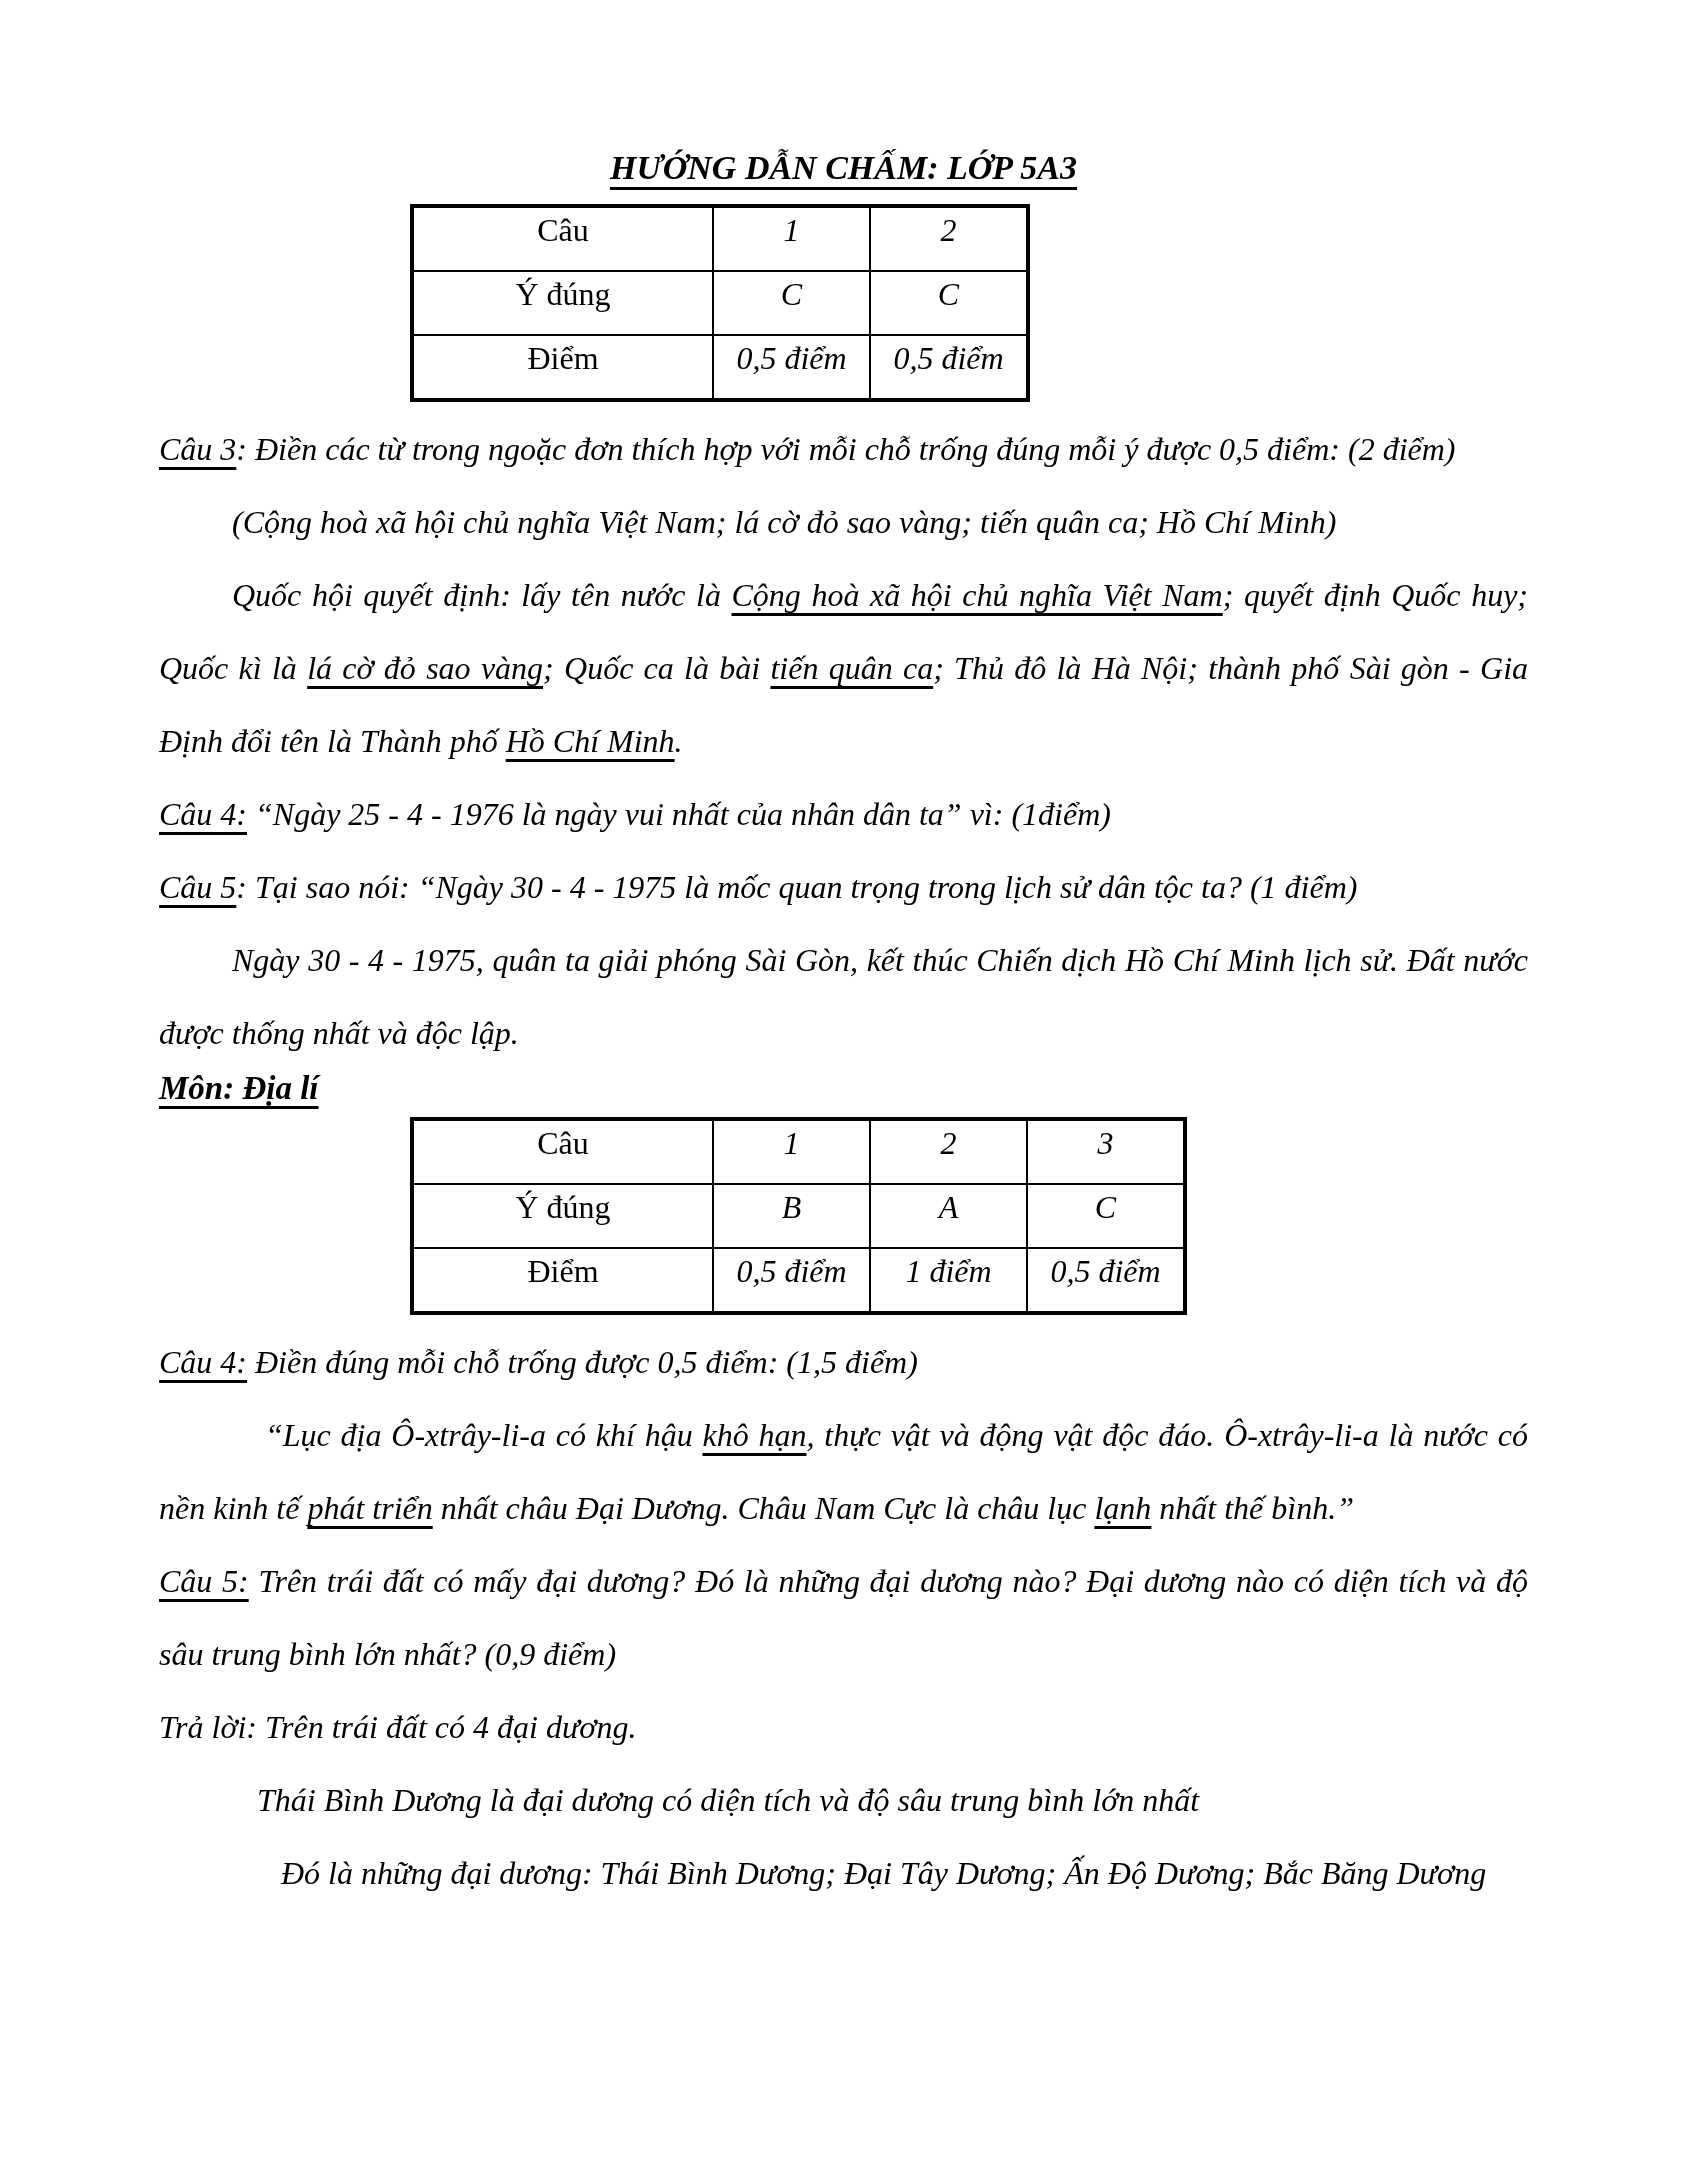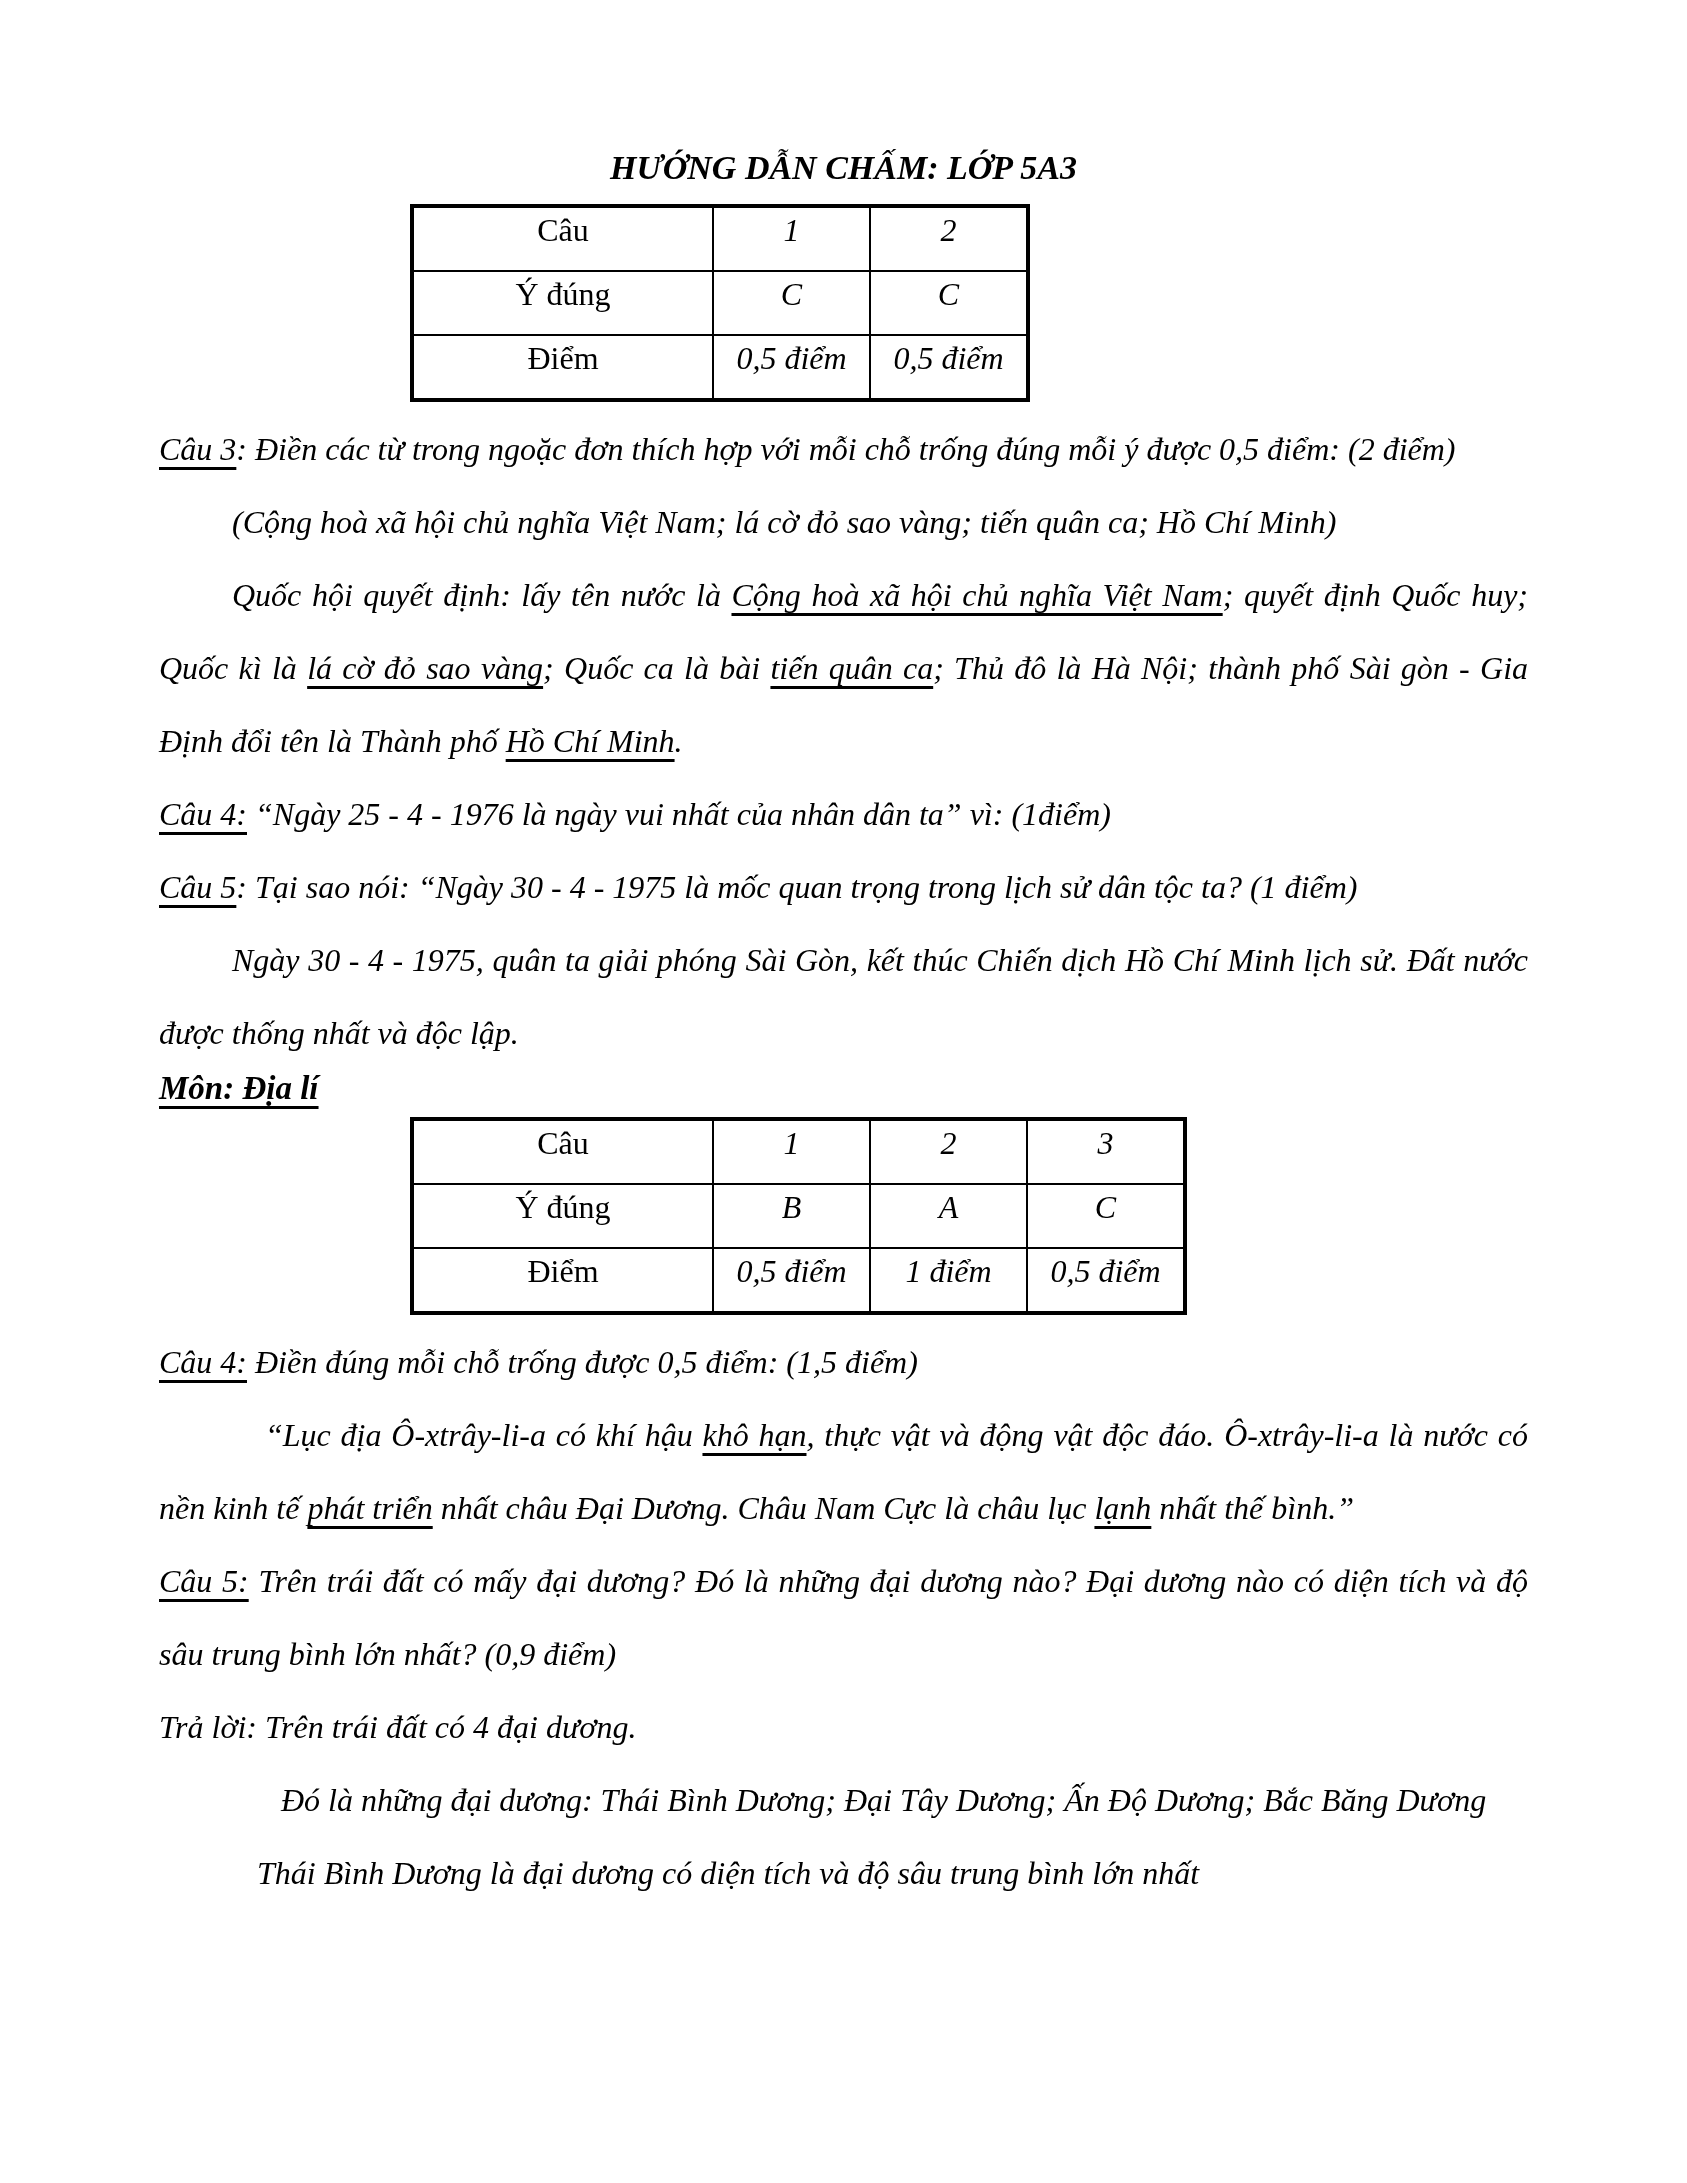--- a/index.html
+++ b/index.html
@@ -21,20 +21,21 @@
     padding: 149px 159px 0 159px;
   }
   .title {
     text-align: center;
     font-size: 34px;
     font-weight: bold;
     font-style: italic;
     margin: 0 0 17px 0;
   }
   .title .u-title {
+    text-decoration: underline;
     text-decoration-thickness: 3.3px;
     text-underline-offset: 8px;
     margin-top: 25px;
   }
   .subject-heading {
     font-size: 33px;
     font-weight: bold;
     font-style: italic;
     margin: 0 0 4px 0;
   }
@@ -146,18 +147,18 @@
     </table>
 
   <p class="body"><span class="u">Câu 4:</span><span> Điền đúng mỗi chỗ trống được 0,5 điểm: (1,5 điểm)</span></p>
 
   <p class="body just ind-lg"><span>“Lục địa Ô-xtrây-li-a có khí hậu </span><span class="u">khô hạn</span><span>, thực vật và động vật độc đáo. Ô-xtrây-li-a là nước có nền kinh tế </span><span class="u">phát triển</span><span> nhất châu Đại Dương. Châu Nam Cực là châu lục </span><span class="u">lạnh</span><span> nhất thế bình.”</span></p>
 
   <p class="body just"><span class="u">Câu 5:</span><span> Trên trái đất có mấy đại dương? Đó là những đại dương nào? Đại dương nào có diện tích và độ sâu trung bình lớn nhất? (0,9 điểm)</span></p>
 
   <p class="body"><span>Trả lời: Trên trái đất có 4 đại dương.</span></p>
 
+  <p class="body ind-md"><span>Thái Bình Dương là đại dương có diện tích và độ sâu trung bình lớn nhất</span></p>
+
   <p class="body just ind-xl"><span>Đó là những đại dương: Thái Bình Dương; Đại Tây Dương; Ấn Độ Dương; Bắc Băng Dương</span></p>
-
-  <p class="body ind-md"><span>Thái Bình Dương là đại dương có diện tích và độ sâu trung bình lớn nhất</span></p>
 
 </div>
 
 
 </body></html>

